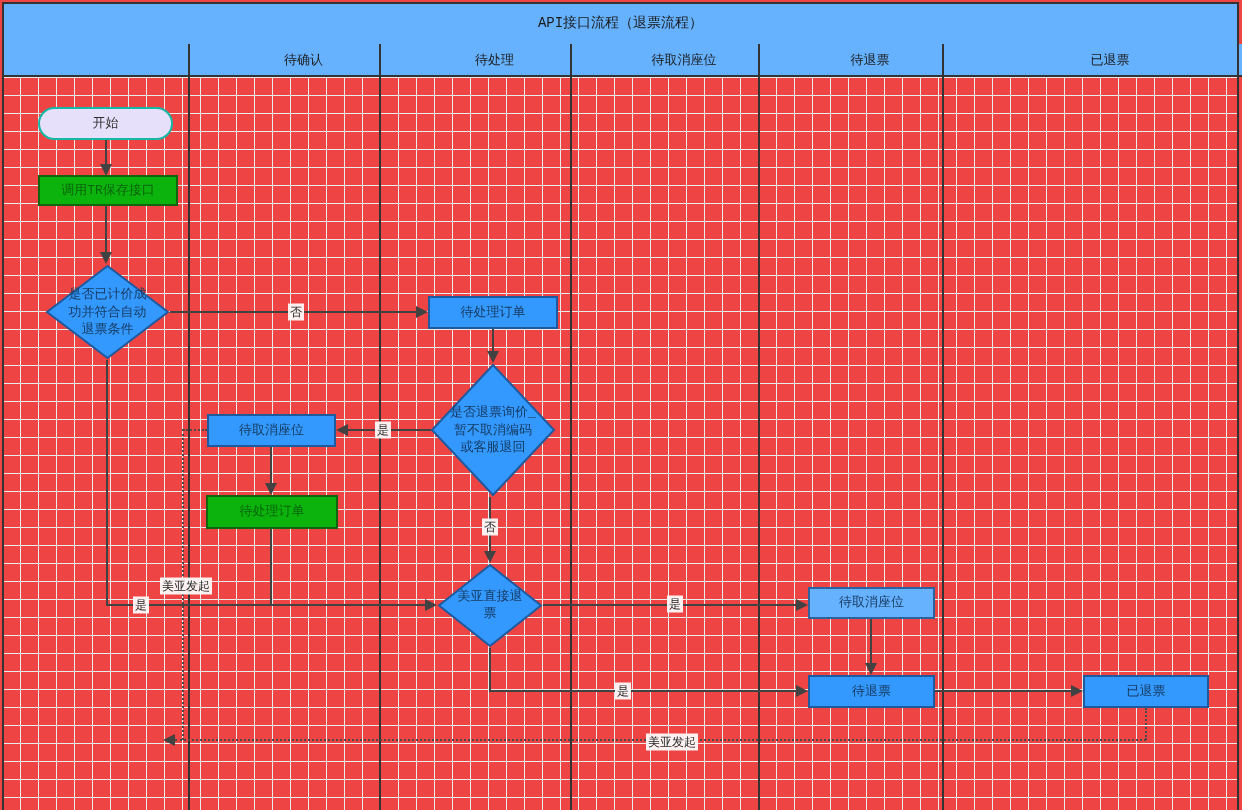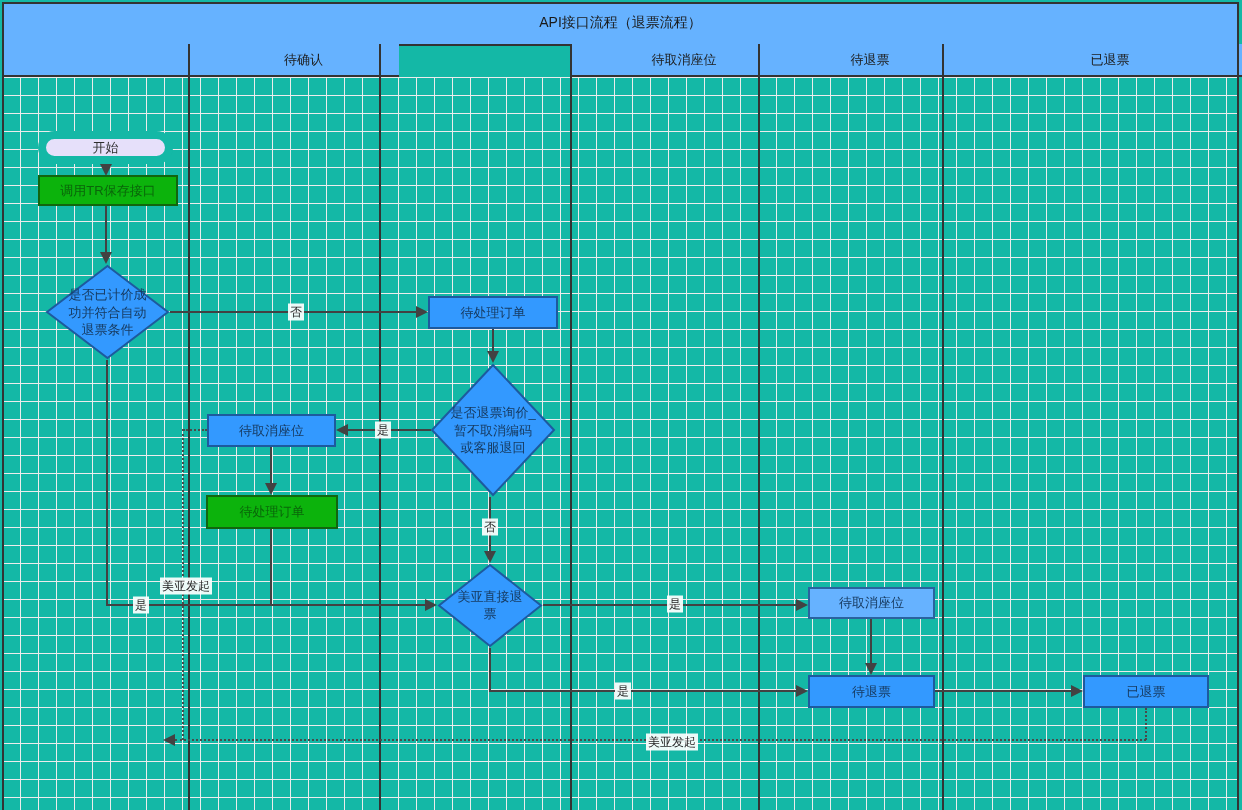--- a/index.html
+++ b/index.html
@@ -1,19 +1,19 @@
 <!DOCTYPE html>
 <html><head>
 <meta charset="utf-8">
 <style>
   html,body{margin:0;padding:0;background:#fff;}
   #canvas{
     position:relative;width:1242px;height:810px;overflow:hidden;
-    font-family:Liberation Sans, sans-serif;
-    background:#14b8a6;
+    font-family:Liberation Mono, monospace;
+    background:#ef4444;
   }
   
   .grid{
     position:absolute;left:2px;top:77px;width:1237px;height:733px;
     background-image:
       linear-gradient(to right,#ececec 1px,transparent 1px),
       linear-gradient(to bottom,#ececec 1px,transparent 1px);
     background-size:18px 18px;
   }
   .poolline{position:absolute;background:#333;}
@@ -36,21 +36,21 @@
   .arr-right{border-top:6px solid transparent;border-bottom:6px solid transparent;border-left:12px solid #424242;}
   .arr-left{border-top:6px solid transparent;border-bottom:6px solid transparent;border-right:12px solid #424242;}
   
   .node{
     position:absolute;display:flex;align-items:center;justify-content:center;
     font-size:13px;box-sizing:border-box;text-align:center;line-height:1.35;
   }
   .rect-blue{background:#3399ff;border:2px solid #1d5a9e;color:#16395e;}
   .rect-blue-light{background:#66b2ff;border:2px solid #2a639f;color:#16395e;}
   .rect-green{background:#0cb30c;border:2px solid #12650f;color:#0a660a;}
-  .terminator{background:#e6e0fa;border:8px solid #14b8a6;color:#2e2e2e;border-radius:17px;margin-top:24px;}
+  .terminator{background:#e6e0fa;border:2px solid #14b8a6;color:#2e2e2e;border-radius:17px;}
   .diamond{position:absolute;}
   .diamond svg{position:absolute;left:0;top:0;}
   .diamond .dlabel{
     position:absolute;left:50%;top:50%;transform:translate(-50%,-50%);
     font-size:13px;color:#16395e;text-align:center;line-height:1.35;word-break:break-all;
   }
   .edge-label{
     position:absolute;transform:translate(-50%,-50%);
     font-size:12px;color:#262626;background:rgba(255,255,255,0.92);
     padding:0 2px;white-space:nowrap;
@@ -62,20 +62,23 @@
 <div id="canvas">
 
   <div class="grid"></div>
   <div class="titlebar" style="background:#66b2ff;">
     <span>API接口流程（退票流程）</span>
   </div>
 
   <div class="lanehead" style="left:2px;width:187px;background:#66b2ff;"></div>
   <div class="lanehead" style="left:189px;width:191px;background:#66b2ff;">
       <span>待确认</span>
+    </div>
+  <div class="lanehead" style="left:380px;width:191px;background:#66b2ff;">
+      <span>待处理</span>
     </div>
   <div class="lanehead" style="left:571px;width:188px;background:#66b2ff;">
       <span>待取消座位</span>
     </div>
   <div class="lanehead" style="left:759px;width:184px;background:#66b2ff;">
       <span>待退票</span>
     </div>
   <div class="lanehead" style="left:943px;width:296px;background:#66b2ff;">
       <span>已退票</span>
     </div>

